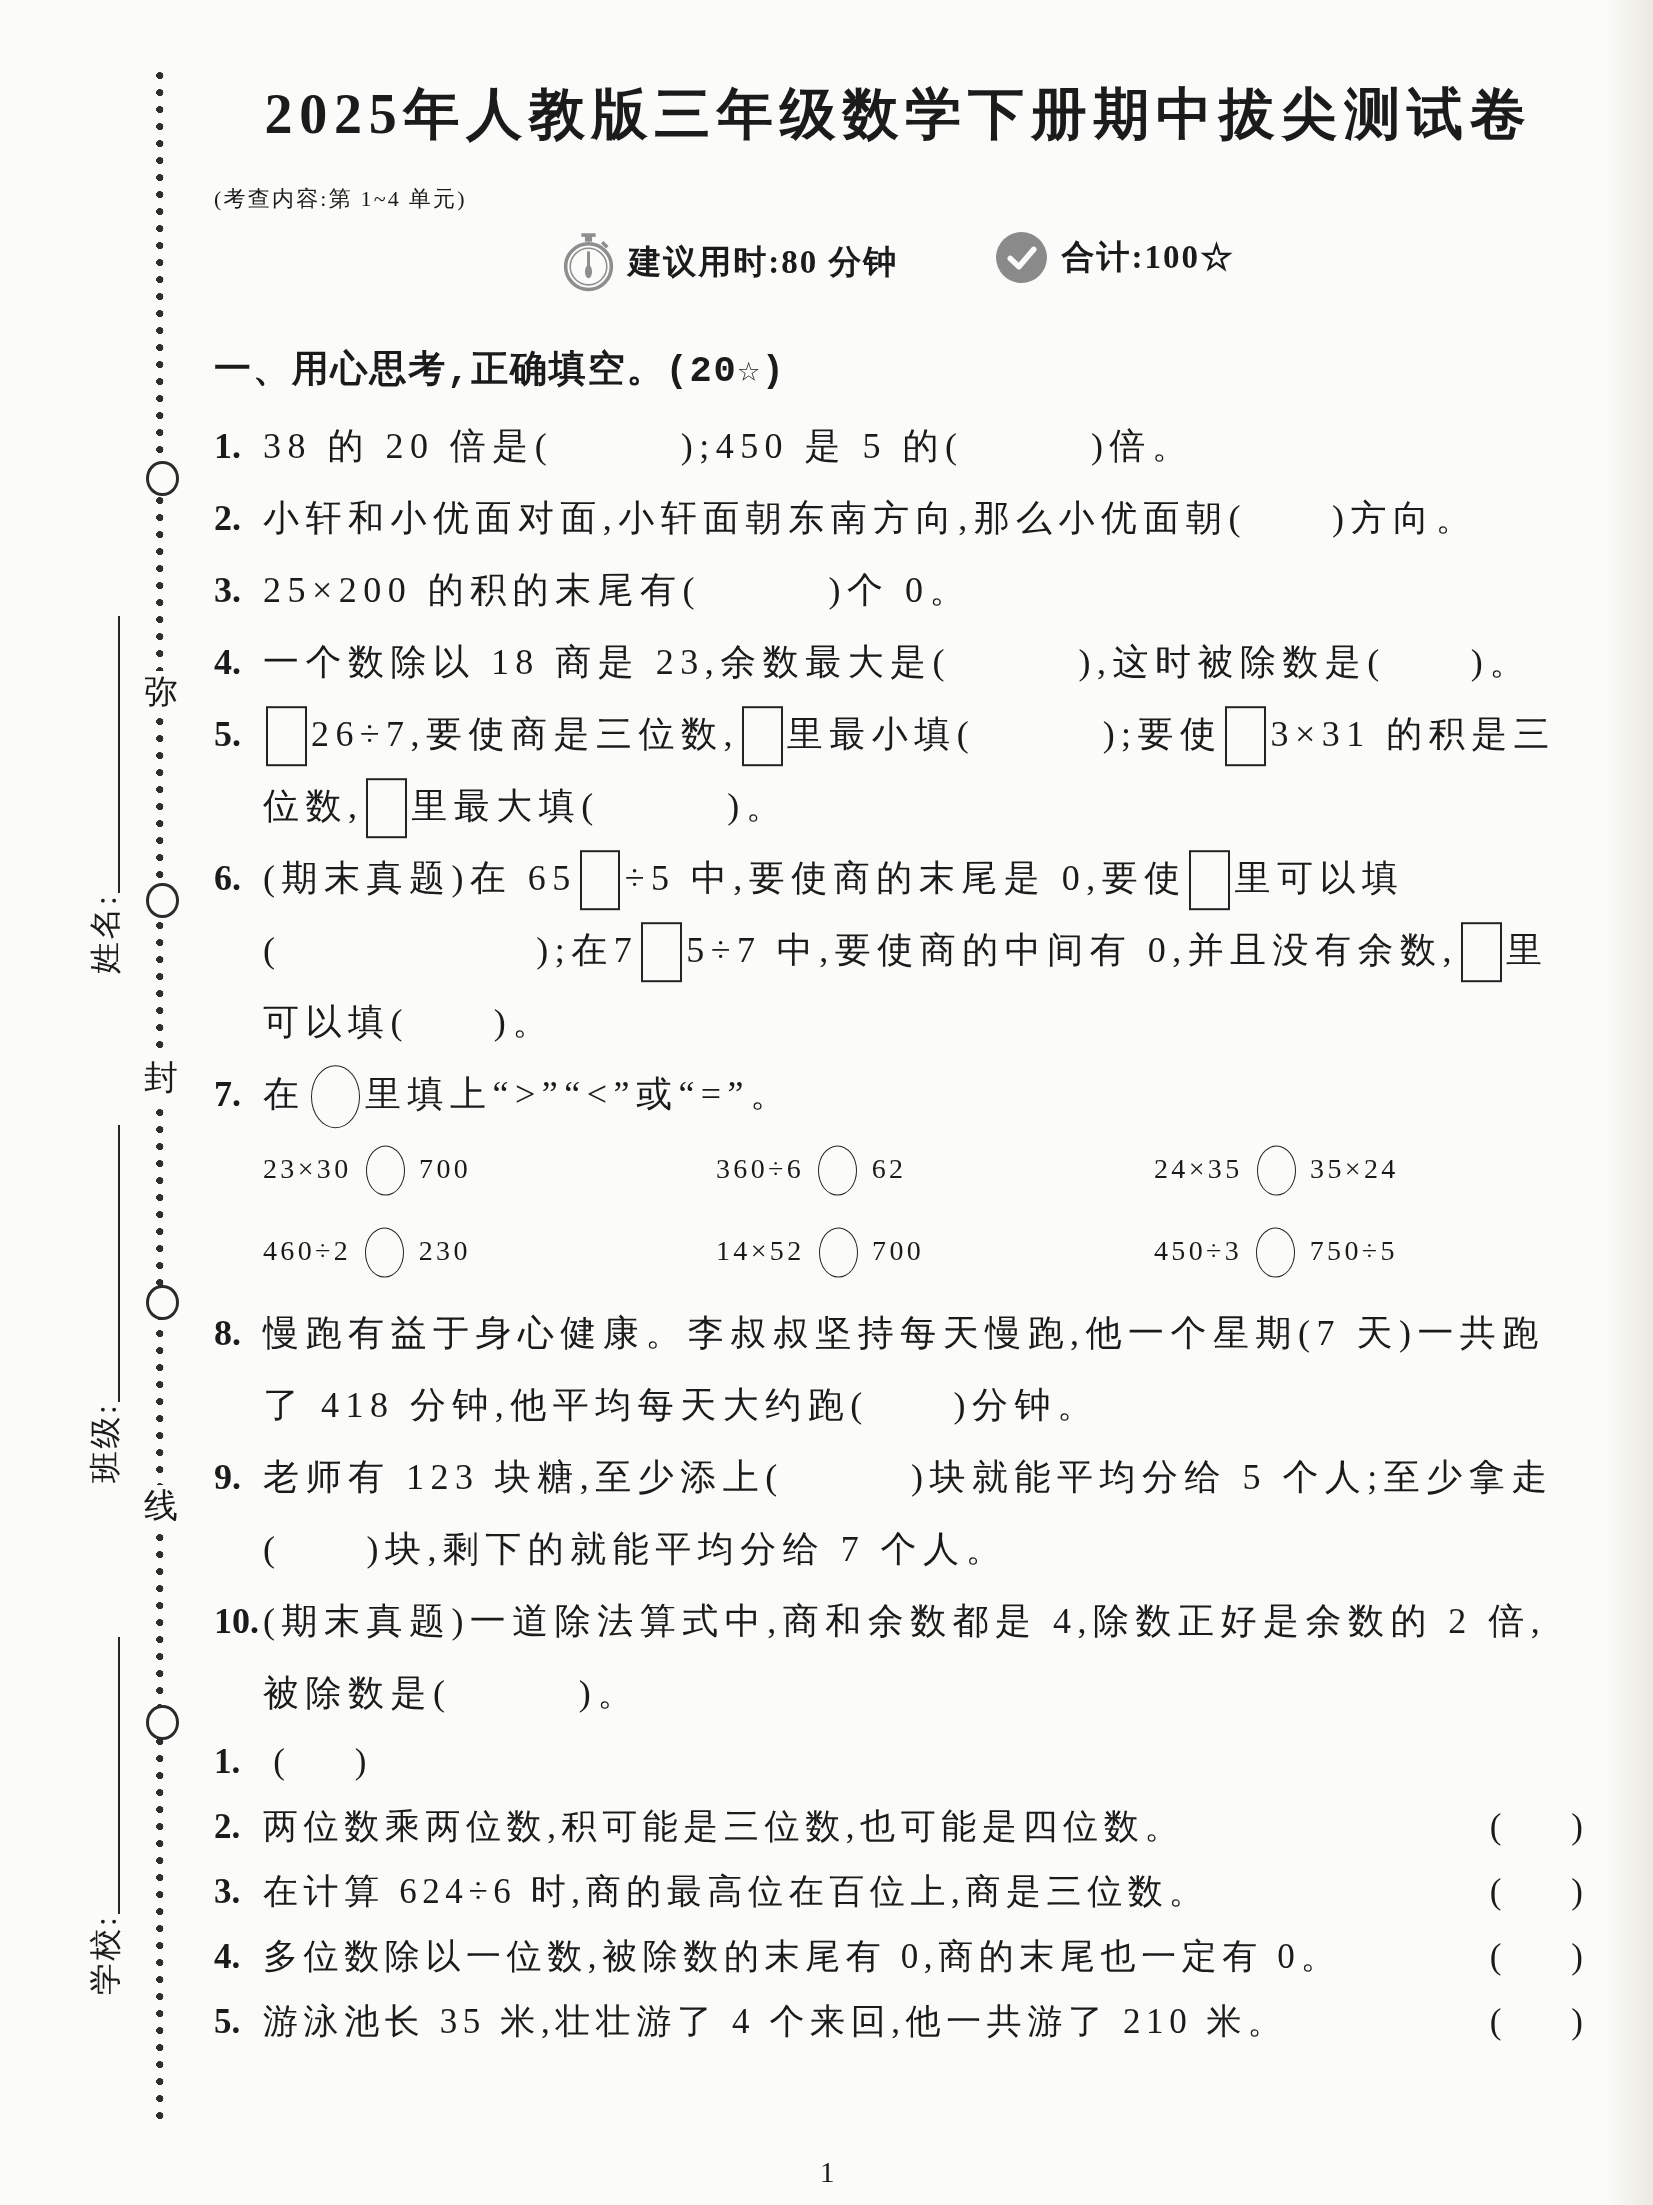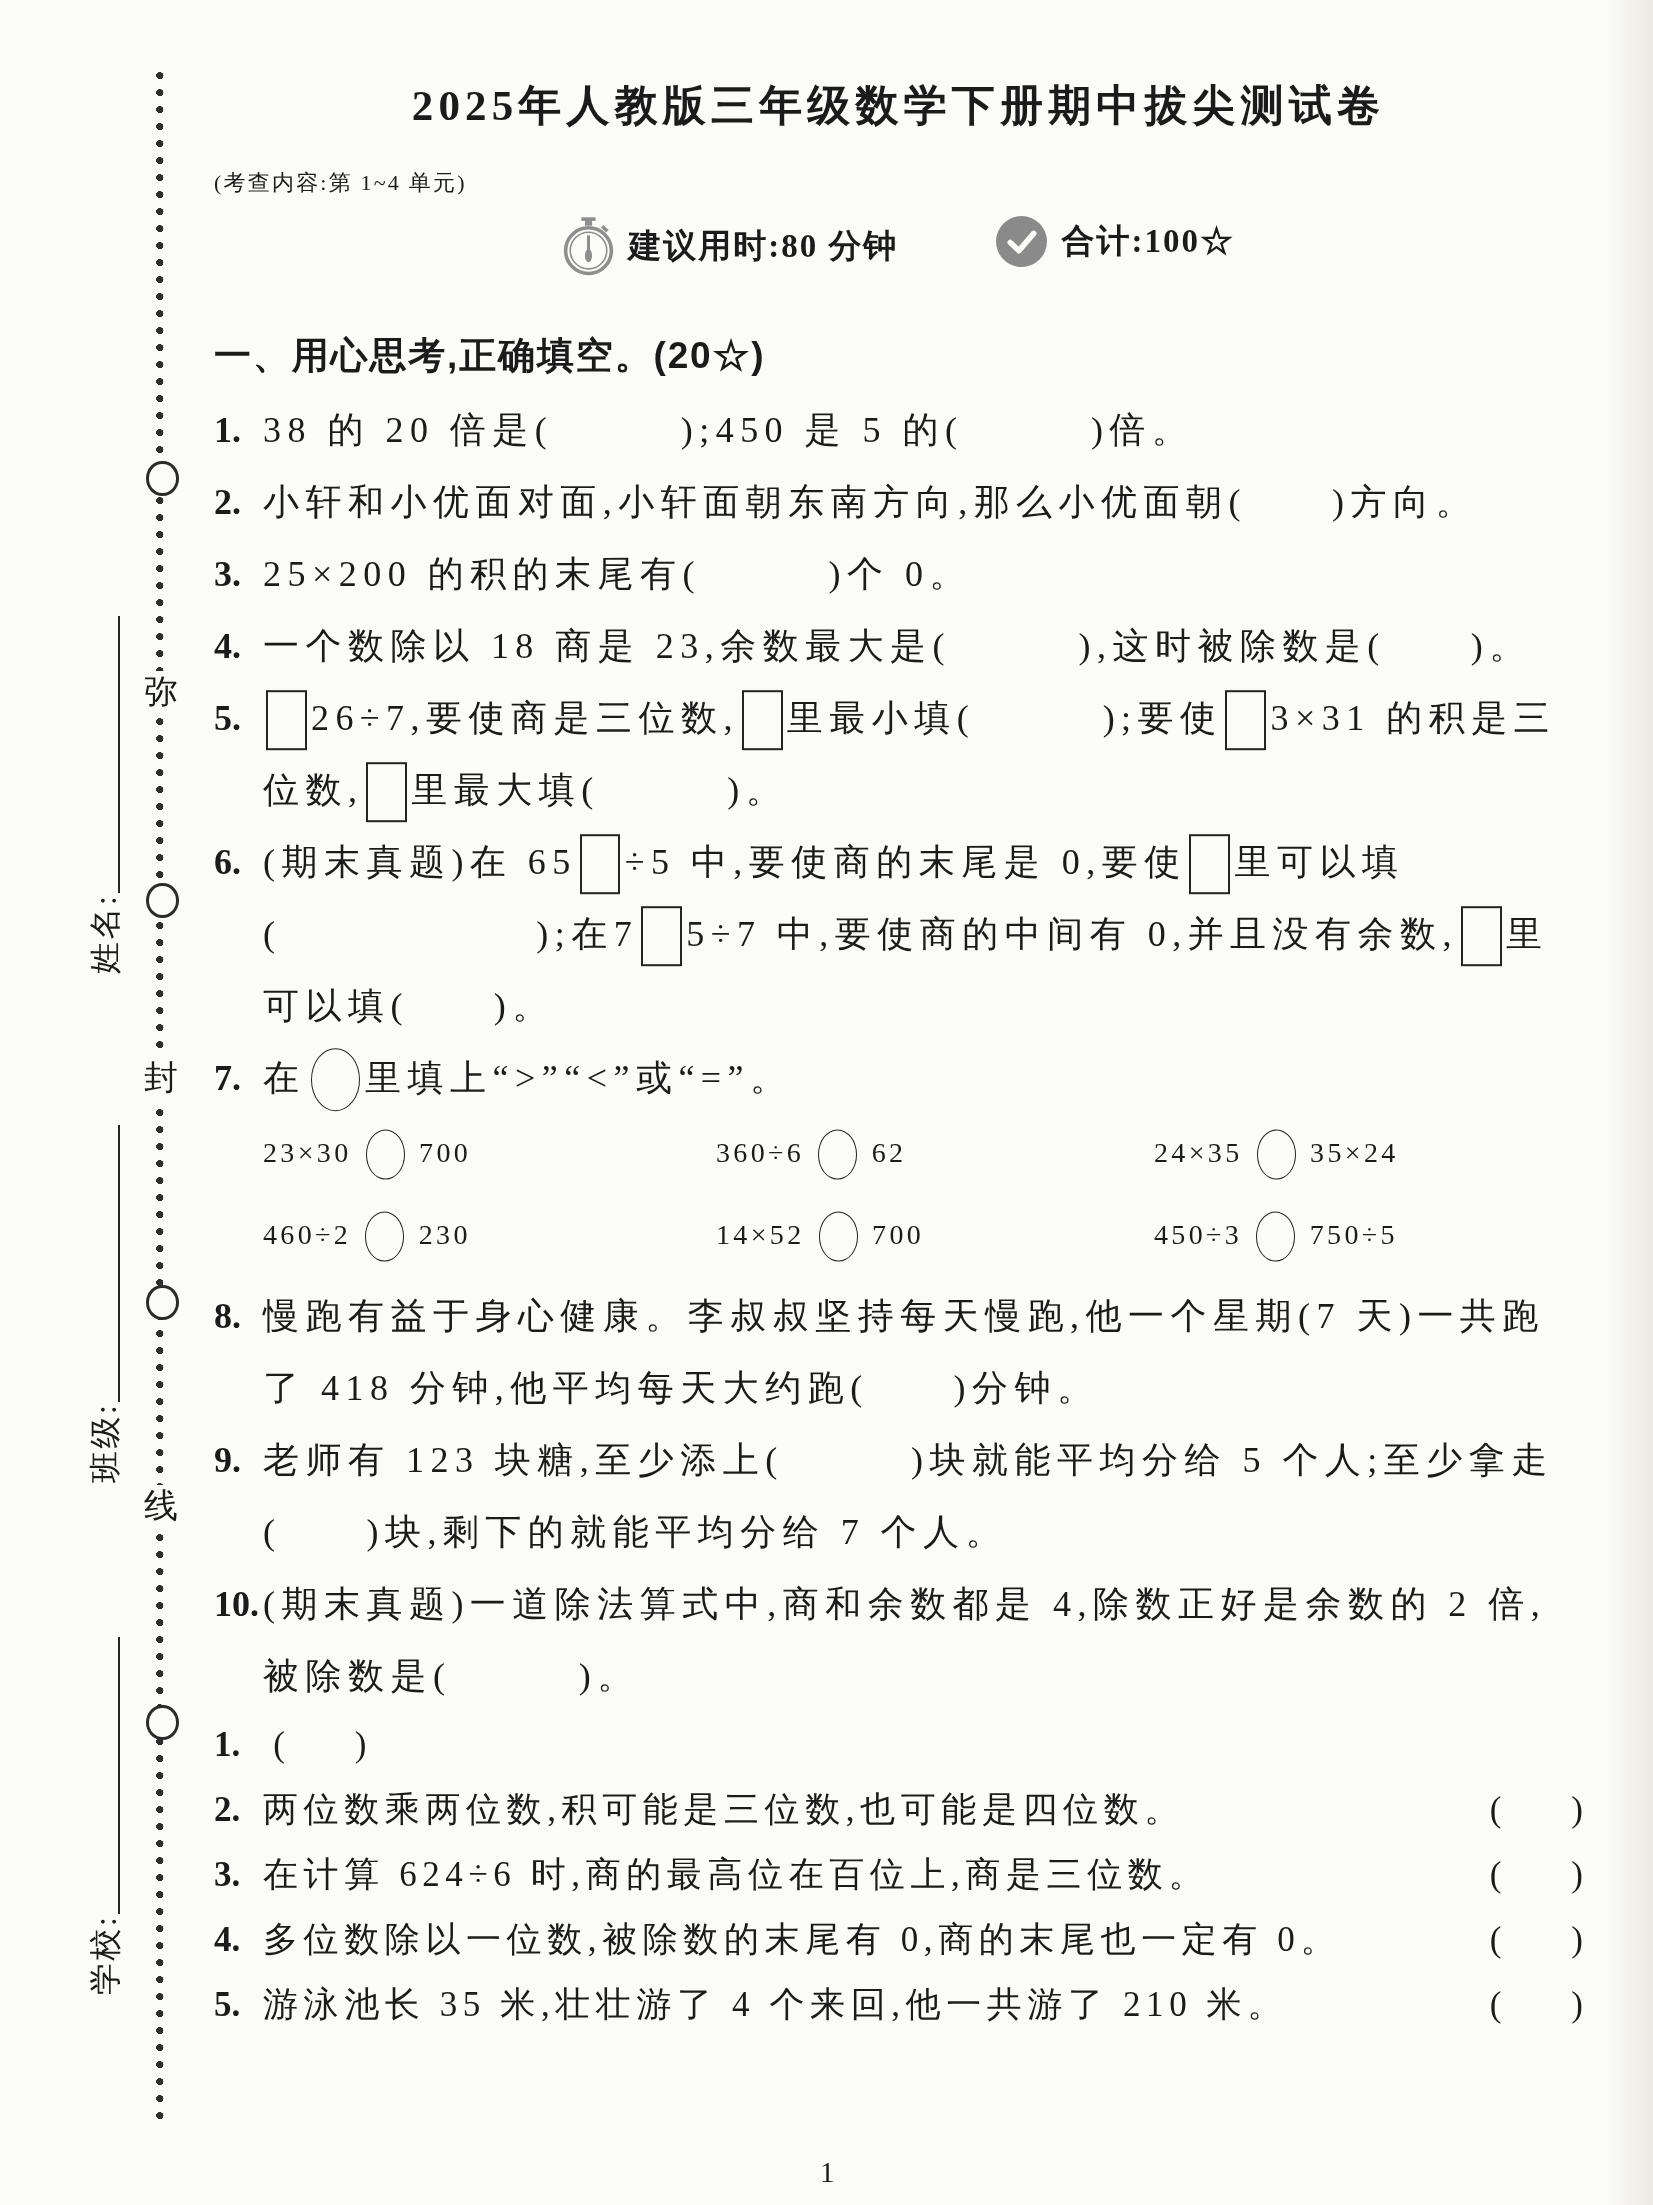--- a/index.html
+++ b/index.html
@@ -36,35 +36,35 @@
   }
   .sl-name{top:974px}.sl-class{top:1483px}.sl-school{top:1995px}
   .side-underline{
     display:inline-block;width:277px;height:0.85em;
     border-bottom:2.5px solid #262626;vertical-align:-0.12em;
   }
   
   .content{position:absolute;left:214px;top:0;width:1369px;}
   .title{
     margin:79px 0 16px 0;text-align:center;
-    font-size:43px;font-weight:bold;letter-spacing:0.12em;line-height:1.25;
+    font-size:56px;font-weight:bold;letter-spacing:0.12em;line-height:1.25;
   }
   .subtitle{
     margin-top:35px;text-align:left;
     font-size:22px;letter-spacing:0.1em;
   }
   .info-row{
     margin-top:17.3px;display:flex;justify-content:center;align-items:flex-start;
     font-size:33px;font-weight:bold;letter-spacing:0.06em;
   }
   .info-group{display:flex;align-items:center;gap:13.2px;}
   .info-gap{width:97px;}
   .icon-svg{display:block;}
   .sec-heading{
-    font-family:Liberation Sans, sans-serif;
+    font-family:Liberation Mono, monospace;
     font-size:37px;font-weight:bold;letter-spacing:0.05em;
     line-height:71px;margin:43px 0 3.1px 0;
   }
   .sec-heading.second{margin-top:33px;}
   
   .q{display:flex;align-items:flex-start;font-size:36px;line-height:72px;}
   .q-num{
     flex:0 0 auto;min-width:49px;font-weight:bold;letter-spacing:0;
     white-space:pre;
   }

